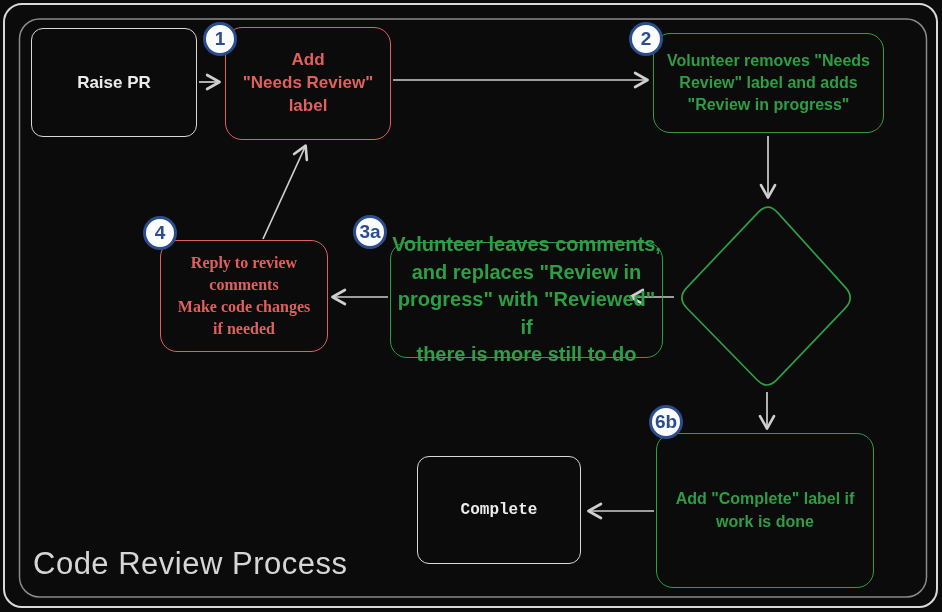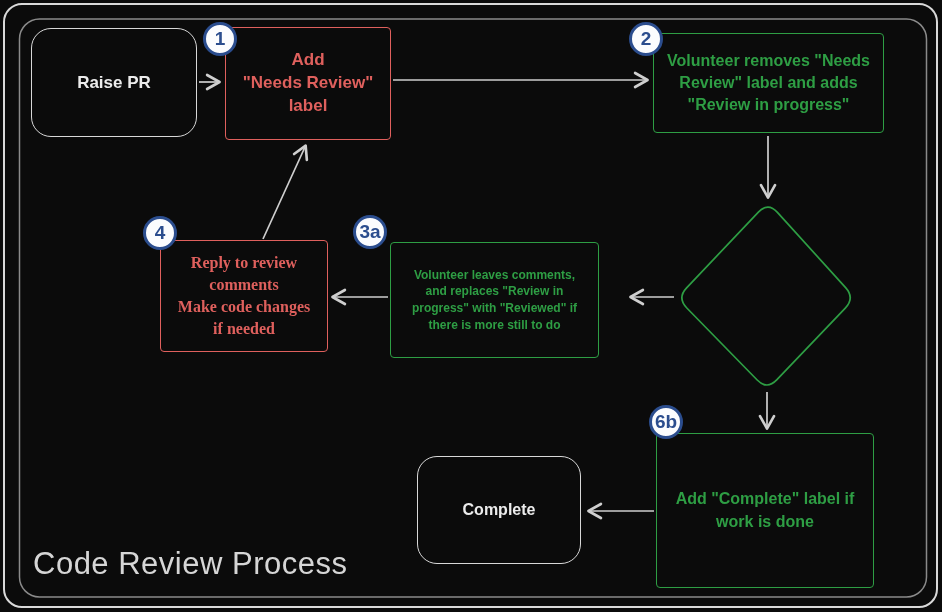--- a/index.html
+++ b/index.html
@@ -8,44 +8,44 @@
     background:#0b0b0b; overflow:hidden;
     font-family:"Liberation Sans", sans-serif;
   }
   svg.layer { position:absolute; left:0; top:0; width:942px; height:612px; }
   .node {
     position:absolute; box-sizing:border-box;
     display:flex; align-items:center; justify-content:center;
     text-align:center; white-space:pre-line;
     font-weight:bold; z-index:2;
   }
-  .rounded { border-radius:4px; }
-  .node.white  { border:1.5px solid #d8d8d8; color:#ececec; border-radius:20px;text-align:center; }
+  .rounded { border-radius:17px; }
+  .node.white  { border:1.5px solid #d8d8d8; color:#ececec; border-radius:12px;text-align:center; }
   .node.red    { border:1.5px solid #df605d; color:#df605d; }
   .node.green  { border:1.5px solid #2e9e44; color:#2e9e44; }
   .node.plain  { border:none; }
   .badge {
     position:absolute; width:34px; height:34px; box-sizing:border-box;
     border-radius:50%; background:#fbfcfe; border:3px solid #2b4d8e;
     color:#2b4d8e; display:flex; align-items:center; justify-content:center;
     font-size:19px; font-weight:bold; z-index:3;
   }
   .title {
     position:absolute; left:33px; top:546px;
     font-size:31px; font-weight:500; letter-spacing:0.5px;
     color:#d6d6d6; z-index:2;
   }
   #n-raise    { left:31px;  top:28px;  width:166px; height:109px; font-size:17px; }
   #n-box1     { left:225px; top:27px;  width:166px; height:113px; font-size:17px; line-height:1.35; }
   #n-box2     { left:653px; top:33px;  width:231px; height:100px; font-size:16px; line-height:1.38; }
   #n-decision { left:676px; top:246px; width:180px; height:100px; font-size:14.5px; line-height:1.42; }
-  #n-box3a    { left:390px; top:242px; width:209px; height:116px; font-size:12px; line-height:1.38; }
+  #n-box3a    { left:390px; top:242px; width:273px; height:116px; font-size:20px; line-height:1.38; }
   #n-box4     { left:160px; top:240px; width:168px; height:112px; font-size:16px; line-height:1.38;font-family:Liberation Serif, serif; }
   #n-box3b    { left:656px; top:433px; width:218px; height:155px; font-size:16px; line-height:1.4; }
-  #n-complete { left:417px; top:456px; width:164px; height:108px; font-size:16px; }
+  #n-complete { left:417px; top:456px; width:164px; height:108px; font-size:16px;font-family:Liberation Mono, monospace; }
   #b1  { left:203px; top:22px; }
   #b2  { left:629px; top:22px; }
   #b3a { left:353px; top:215px; }
   #b4  { left:143px; top:216px; }
   #b3b { left:649px; top:405px; }
 </style>
 </head>
 <body>
 
 <div class="canvas">

